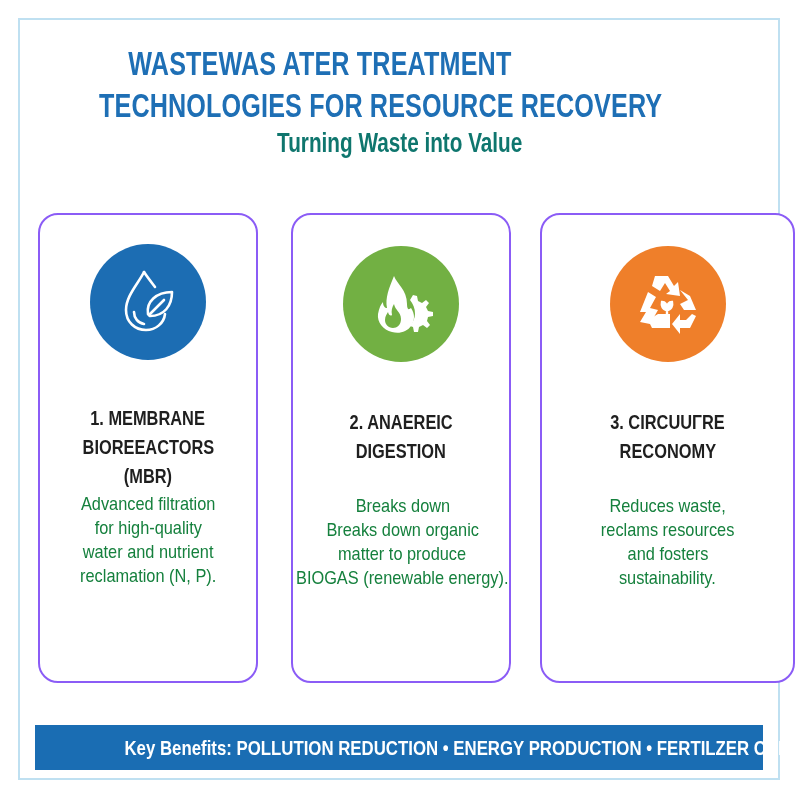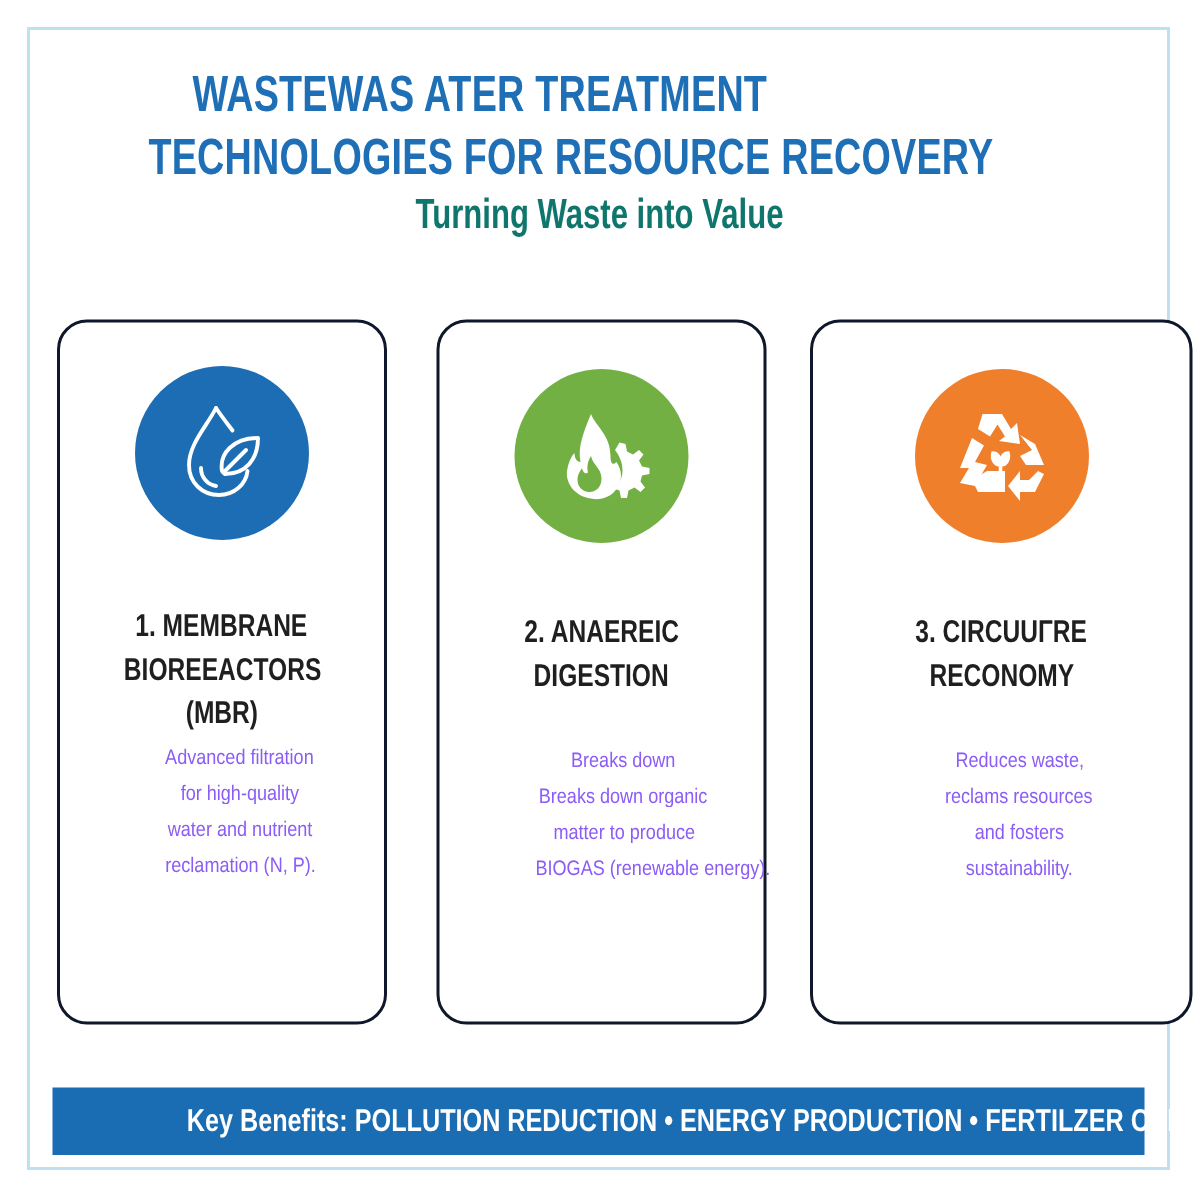--- a/index.html
+++ b/index.html
@@ -52,21 +52,21 @@
       color: #0f766e;
       font-weight: bold;
       font-size: 28px;
       line-height: 30px;
     }
     .card {
       position: absolute;
       top: 213px;
       height: 470px;
       box-sizing: border-box;
-      border: 2px solid #0f172a;
+      border: 2px solid #8b5cf6;
       border-radius: 20px;
       background: #ffffff;
     }
     .card.c1 { left: 38px; width: 220px; }
     .card.c2 { left: 291px; width: 220px; }
     .card.c3 { left: 540px; width: 255px; }
     .icon-circle {
       position: absolute;
       width: 116px;
       height: 116px;
@@ -88,24 +88,23 @@
       font-weight: bold;
       font-size: 21px;
       line-height: 29px;
     }
     .card-title .cond { transform: scaleX(0.78); }
     .card-desc {
       position: absolute;
       left: 0;
       width: 100%;
       text-align: center;
-      color: #8b5cf6;
-      font-size: 14px;
+      color: #15803d;
+      font-size: 19px;
       line-height: 24px;
-      margin-left: 12px;
     }
     .card-desc .cond { transform: scaleX(0.86); }
     .line { display: block; height: 24px; }
     .tline { display: block; height: 29px; }
     .banner {
       position: absolute;
       left: 35px;
       top: 725px;
       width: 728px;
       height: 45px;

